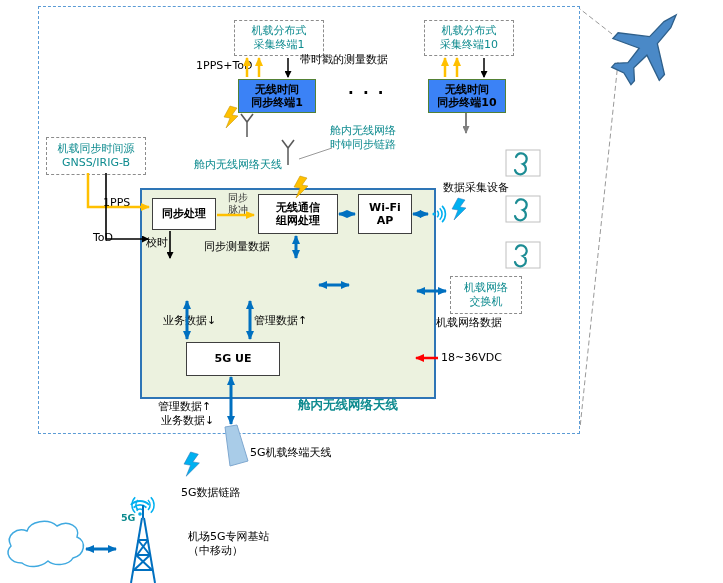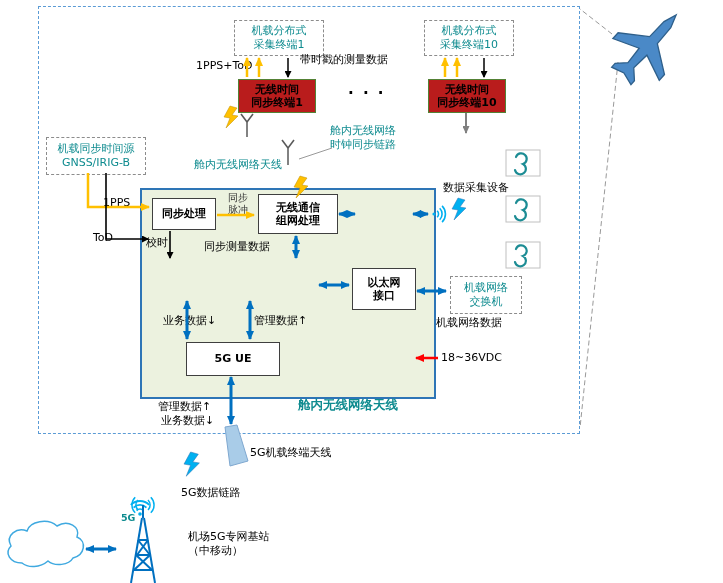--- a/index.html
+++ b/index.html
@@ -3,21 +3,21 @@
 <meta charset="utf-8">
 <style>
   html,body{margin:0;padding:0;background:#fff;}
   .canvas{position:relative;width:723px;height:583px;background:#fff;overflow:hidden;
           font-family:"DejaVu Sans",sans-serif;color:#000;}
   .outer{position:absolute;left:38px;top:6px;width:540px;height:426px;border:1.5px dashed #5B9BD5;}
   .lbl{position:absolute;font-size:11px;line-height:1.25;white-space:pre-line;}
   .teal{color:#0E8B8F;}
   .dashedbox{position:absolute;border:1px dashed #8C8C8C;display:flex;align-items:center;justify-content:center;
              text-align:center;font-size:11px;line-height:1.25;white-space:pre-line;background:#fff;}
-  .greenbox{position:absolute;background:#b91c1c;border:1px solid #538135;display:flex;align-items:center;justify-content:center;
+  .greenbox{position:absolute;background:#3b82f6;border:1px solid #538135;display:flex;align-items:center;justify-content:center;
             text-align:center;font-size:11px;font-weight:bold;line-height:1.2;white-space:pre-line;}
   .mainbox{position:absolute;left:140px;top:188px;width:292px;height:207px;background:#ECF2DF;border:2px solid #2E75B6;}
   .wbox{position:absolute;background:#fff;border:1px solid #3F3F3F;display:flex;align-items:center;justify-content:center;
         text-align:center;font-size:11px;font-weight:bold;line-height:1.2;white-space:pre-line;}
   svg.overlay{position:absolute;left:0;top:0;width:723px;height:583px;pointer-events:none;}
 </style>
 </head>
 <body>
 
 <div class="canvas">
@@ -46,24 +46,24 @@
 GNSS/IRIG-B</div>
   <div class="lbl" style="left:103px;top:196px">1PPS</div>
   <div class="lbl" style="left:93px;top:231px">ToD</div>
 
   <div class="mainbox"></div>
   <div class="wbox" style="left:152px;top:198px;width:62px;height:30px">同步处理</div>
   <div class="lbl" style="left:221px;top:192px;width:34px;text-align:center;font-size:10px;line-height:1.15;color:#333">同步
 脉冲</div>
   <div class="wbox" style="left:258px;top:194px;width:78px;height:38px">无线通信
 组网处理</div>
+  <div class="wbox" style="left:358px;top:194px;width:52px;height:38px">Wi-Fi
+AP</div>
   <div class="lbl" style="left:146px;top:236px">校时</div>
   <div class="lbl" style="left:204px;top:240px">同步测量数据</div>
-  <div class="wbox" style="left:352px;top:268px;width:62px;height:40px">以太网
-接口</div>
   <div class="lbl" style="left:163px;top:314px">业务数据↓</div>
   <div class="lbl" style="left:254px;top:314px">管理数据↑</div>
   <div class="wbox" style="left:186px;top:342px;width:92px;height:32px">5G UE</div>
   <div class="lbl teal" style="left:298px;top:397px;font-weight:bold;font-size:12.5px">舱内无线网络天线</div>
 
   <div class="lbl" style="left:443px;top:181px">数据采集设备</div>
   <div class="dashedbox teal" style="left:450px;top:276px;width:70px;height:36px">机载网络
 交换机</div>
   <div class="lbl" style="left:436px;top:316px">机载网络数据</div>
   <div class="lbl" style="left:441px;top:351px">18~36VDC</div>

